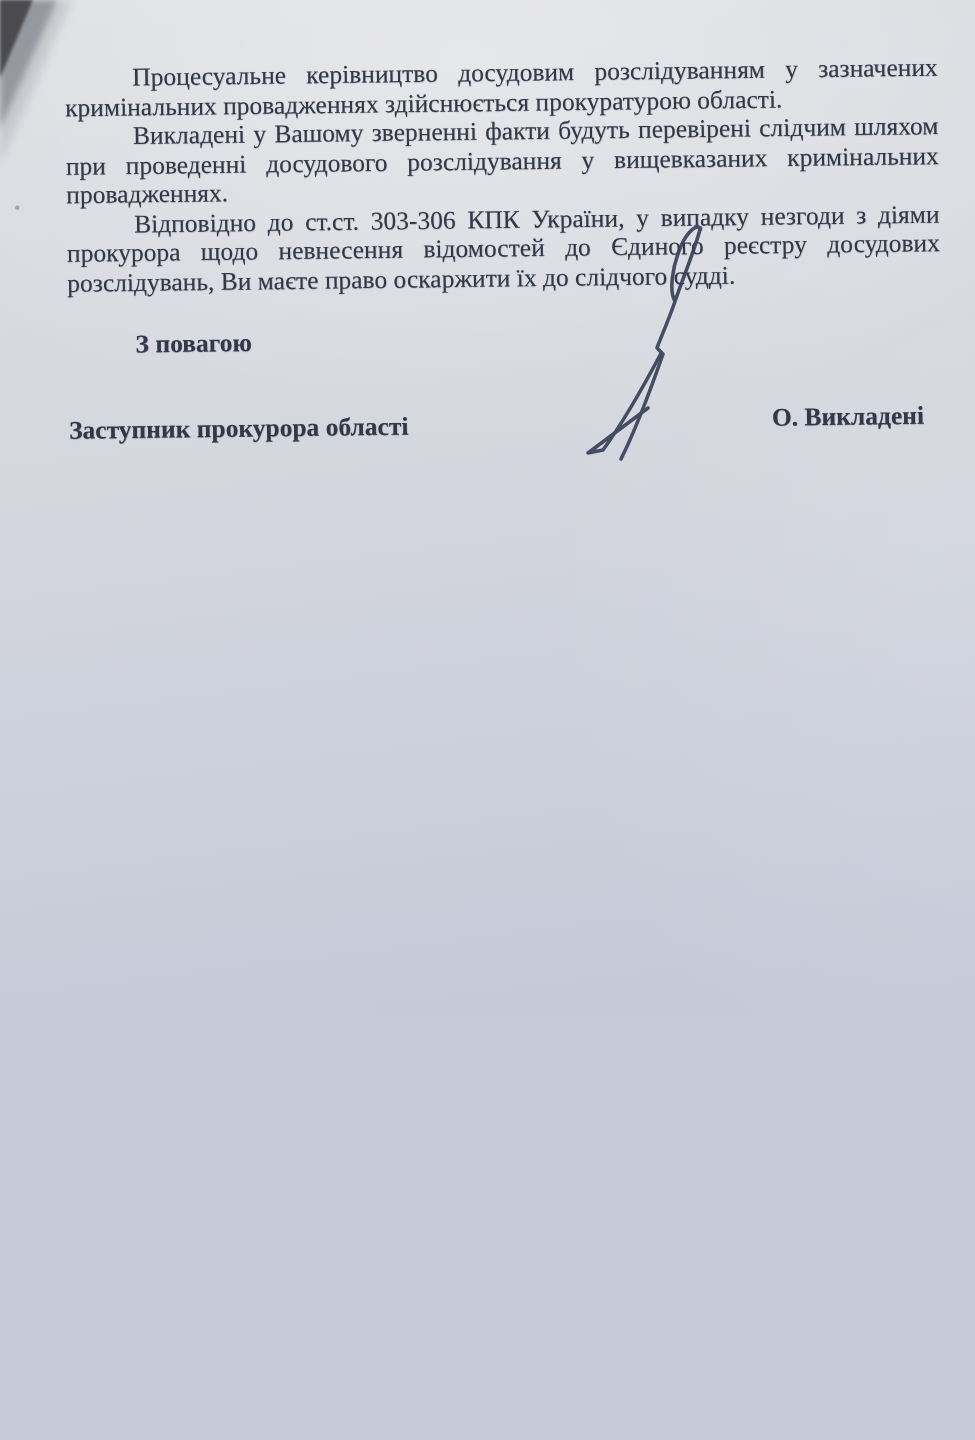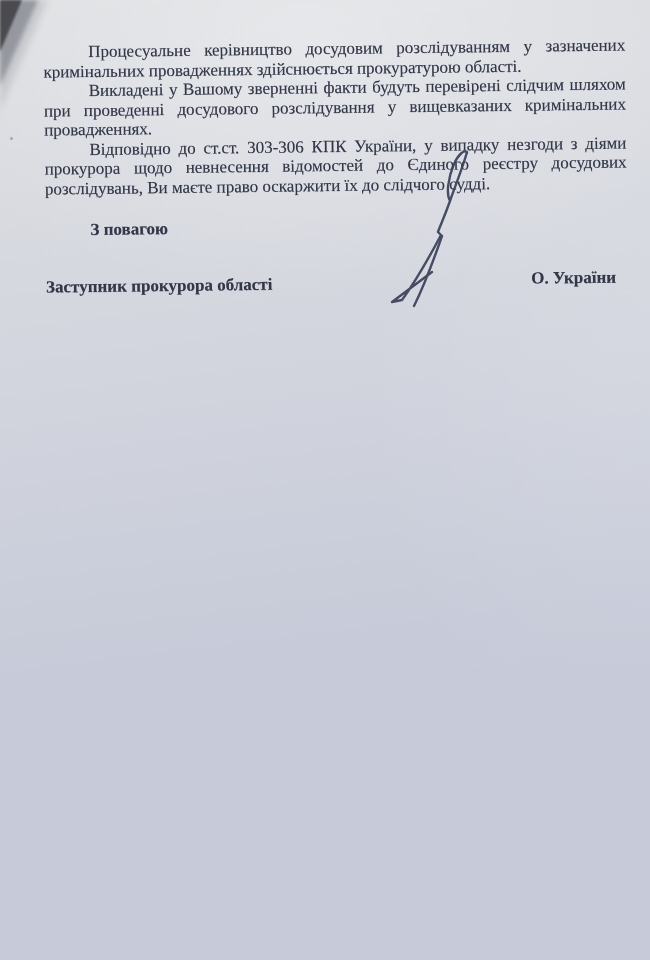--- a/index.html
+++ b/index.html
@@ -76,21 +76,21 @@
     <div class="para">
       <div class="ln ln-first">Відповідно до ст.ст. 303-306 КПК України, у випадку незгоди з діями</div>
       <div class="ln">прокурора щодо невнесення відомостей до Єдиного реєстру досудових</div>
       <div class="ln ln-last">розслідувань, Ви маєте право оскаржити їх до слідчого судді.</div>
     </div>
 
     <div class="closing">З повагою</div>
 
     <div class="sig-row">
       <div class="signer-title">Заступник прокурора області</div>
-      <div class="signer-name">О. України</div>
+      <div class="signer-name">О. Викладені</div>
     </div>
 
   </div>
 
   <svg class="signature-svg" width="100" height="170" viewBox="0 0 100 170" fill="none">
     <g stroke="#39415a" stroke-width="2.4" stroke-linecap="round" stroke-linejoin="round" opacity="0.92">
 
       <path d="M 87 6
                C 82 24, 75 40, 70 55
                C 66 48, 68 32, 74 18

